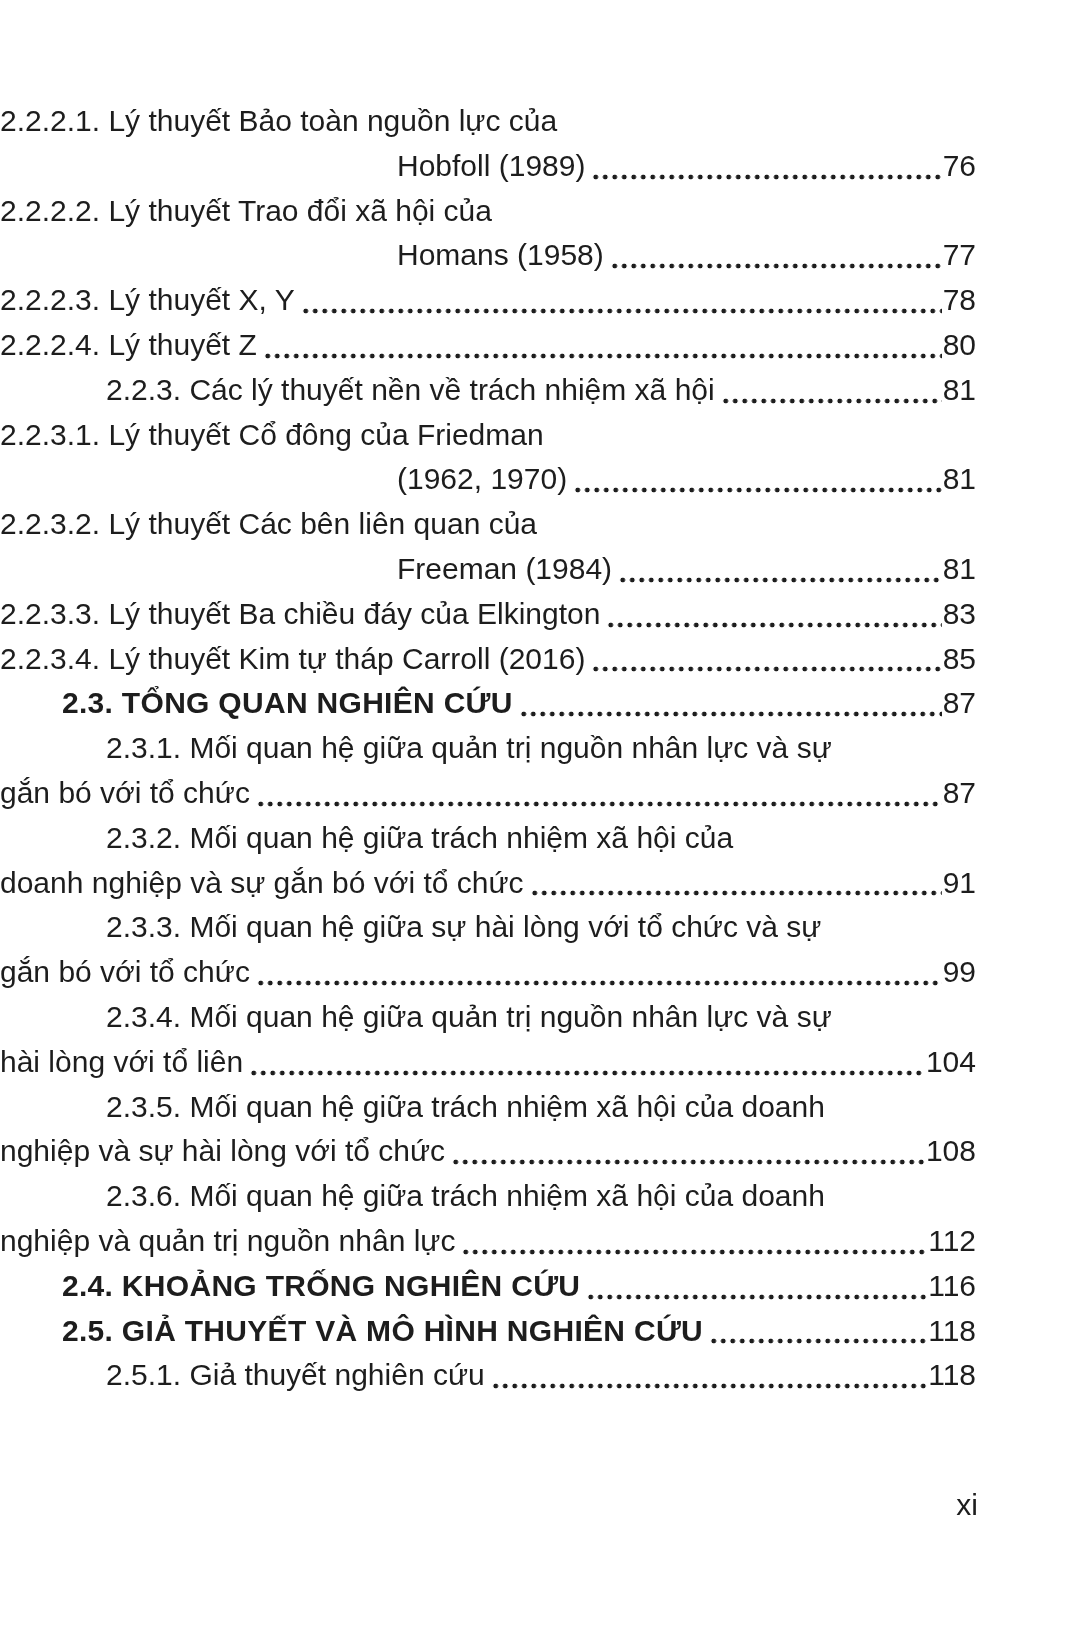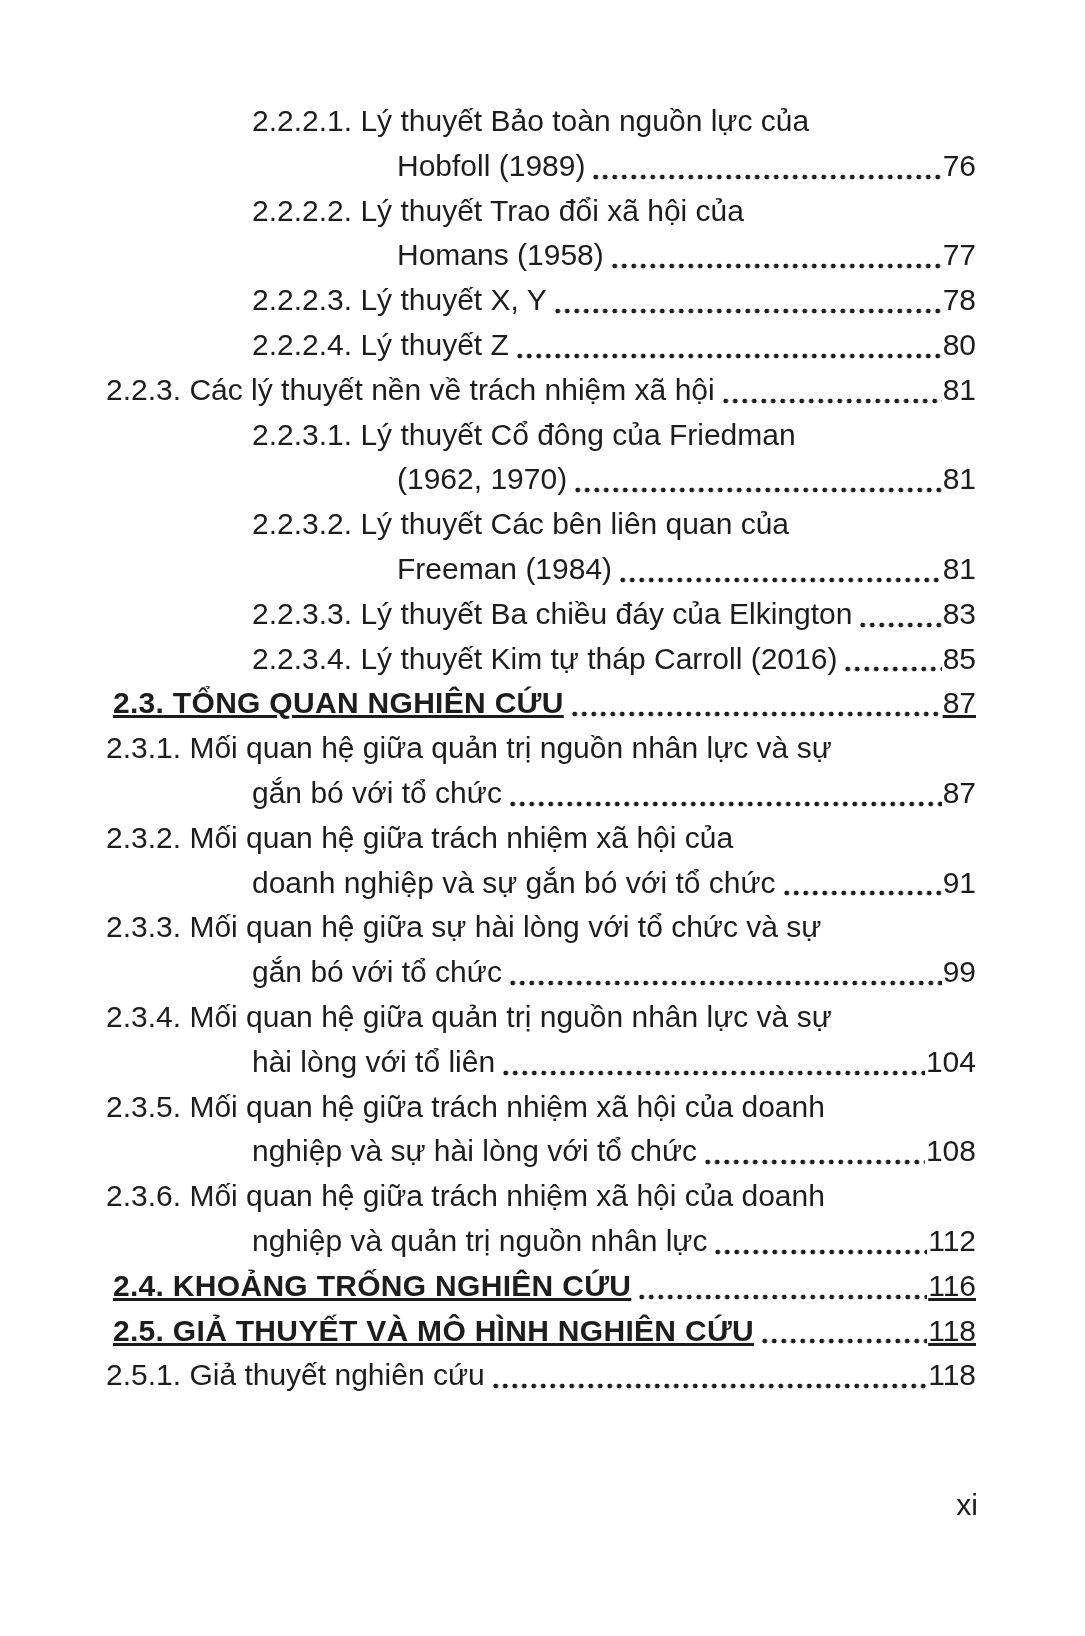--- a/index.html
+++ b/index.html
@@ -30,23 +30,23 @@
     align-items: baseline;
     height: 44.8px;
     font-size: 30px;
     line-height: 44.8px;
     white-space: pre;
   }
   .row.bold .txt {
     font-weight: 700;
     letter-spacing: 0.3px;
   }
-  .indent-1 { padding-left: 113px; text-decoration: underline; }
+  .indent-1 { padding-left: 62px; }
   .indent-2 { padding-left: 106px; }
-  .indent-3 { padding-left: 252px; }
+  .indent-3 { }
   .indent-4 { padding-left: 361px; margin-left: 36px; }
   .txt {
     flex: 0 0 auto;
   }
   .leader {
     flex: 1 1 auto;
     align-self: stretch;
     margin: 0 1px 0 6px;
     background-image: radial-gradient(circle, #1d1d1d 2.1px, transparent 2.7px);
     background-size: 9.5px 6px;

